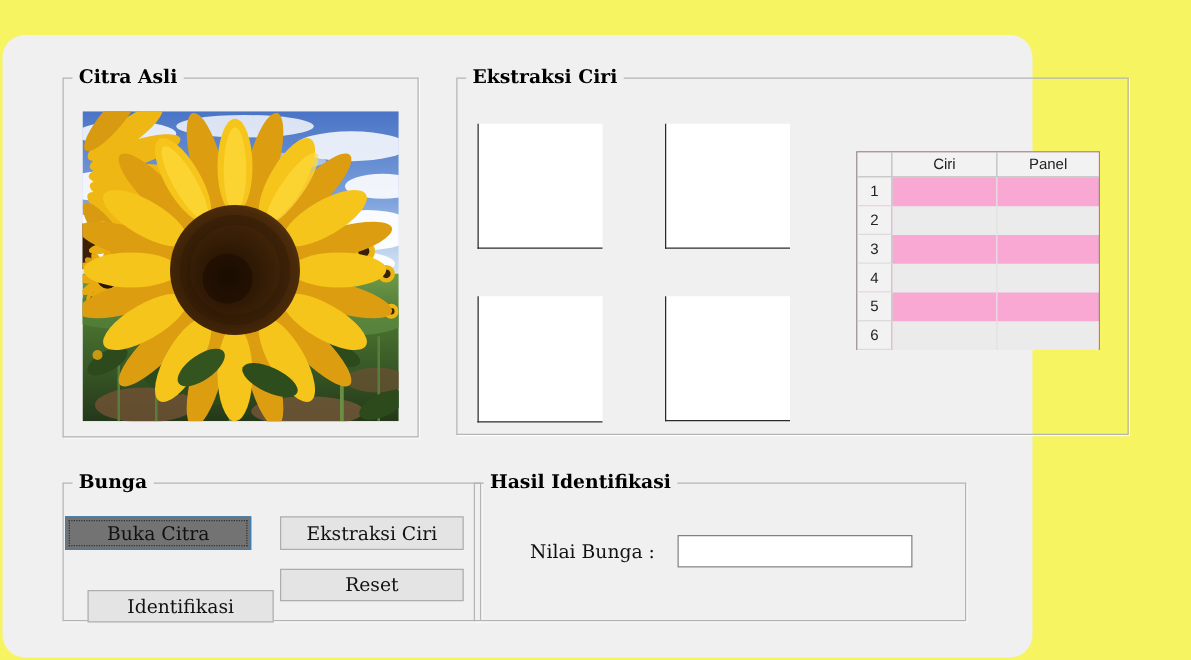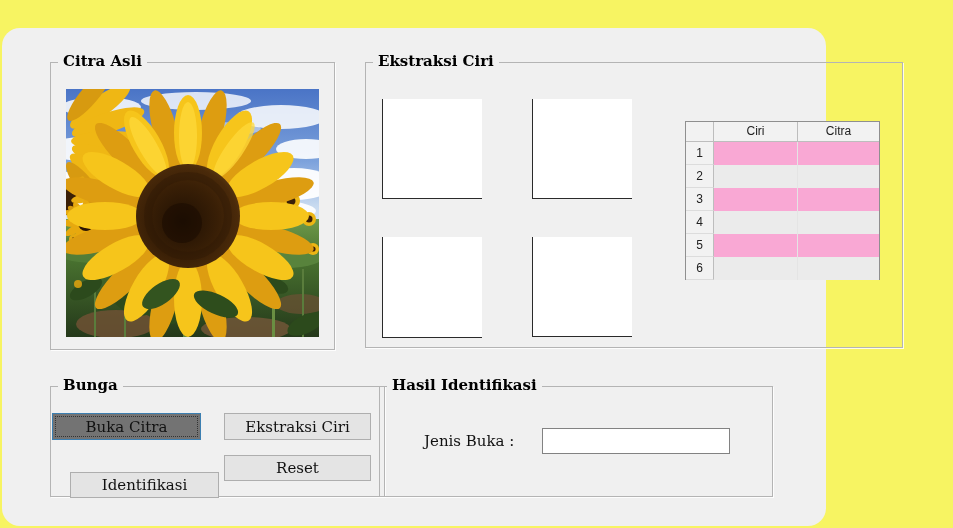--- a/index.html
+++ b/index.html
@@ -243,21 +243,21 @@
       <span class="gpanel-title">Ekstraksi Ciri</span>
       <div class="axes" id="axes1"></div>
       <div class="axes" id="axes2"></div>
       <div class="axes" id="axes3"></div>
       <div class="axes" id="axes4"></div>
 
       <div class="uitable">
         <div class="t-head">
           <div class="t-corner"></div>
           <div class="t-h c1">Ciri</div>
-          <div class="t-h c2">Citra</div>
+          <div class="t-h c2">Panel</div>
         </div>
         <div class="t-row">
           <div class="t-num">1</div>
           <div class="t-cell"></div>
           <div class="t-cell last"></div>
         </div>
         <div class="t-row even">
           <div class="t-num">2</div>
           <div class="t-cell"></div>
           <div class="t-cell last"></div>
@@ -288,18 +288,18 @@
     <div class="gpanel" id="panel-panel">
       <span class="gpanel-title">Bunga</span>
       <button class="btn" id="btn-buka">Buka Citra</button>
       <button class="btn" id="btn-ekstraksi">Ekstraksi Ciri</button>
       <button class="btn" id="btn-identifikasi">Identifikasi</button>
       <button class="btn" id="btn-reset">Reset</button>
     </div>
 
     <div class="gpanel" id="panel-hasil">
       <span class="gpanel-title">Hasil Identifikasi</span>
-      <span class="jenis-label">Jenis Buka :</span>
+      <span class="jenis-label">Nilai Bunga :</span>
       <input class="jenis-field" type="text" value="" style="">
     </div>
 
   </div>
 </div>
 
 </body></html>

